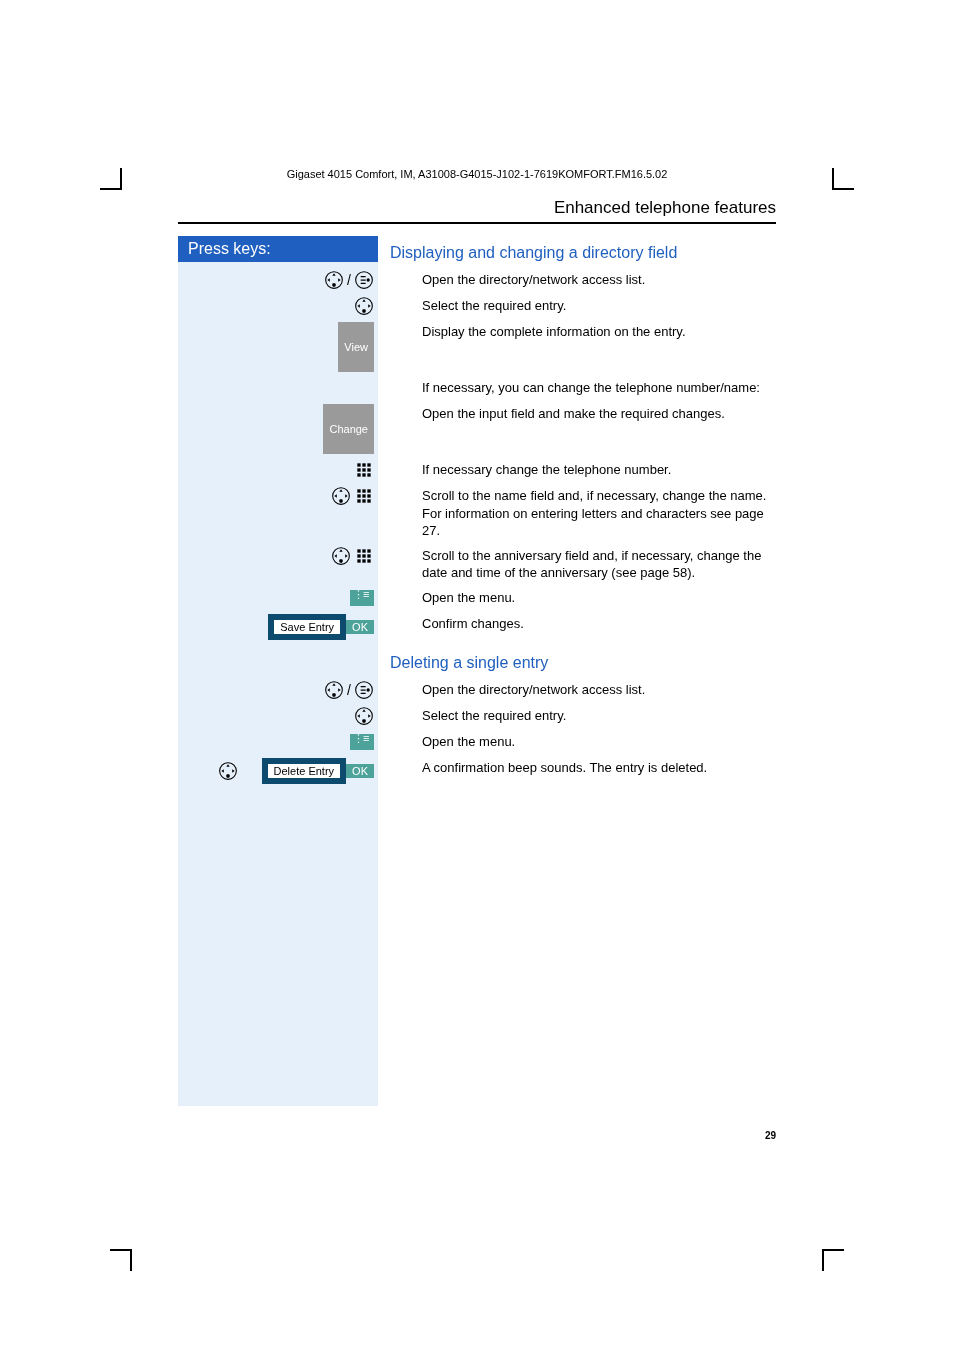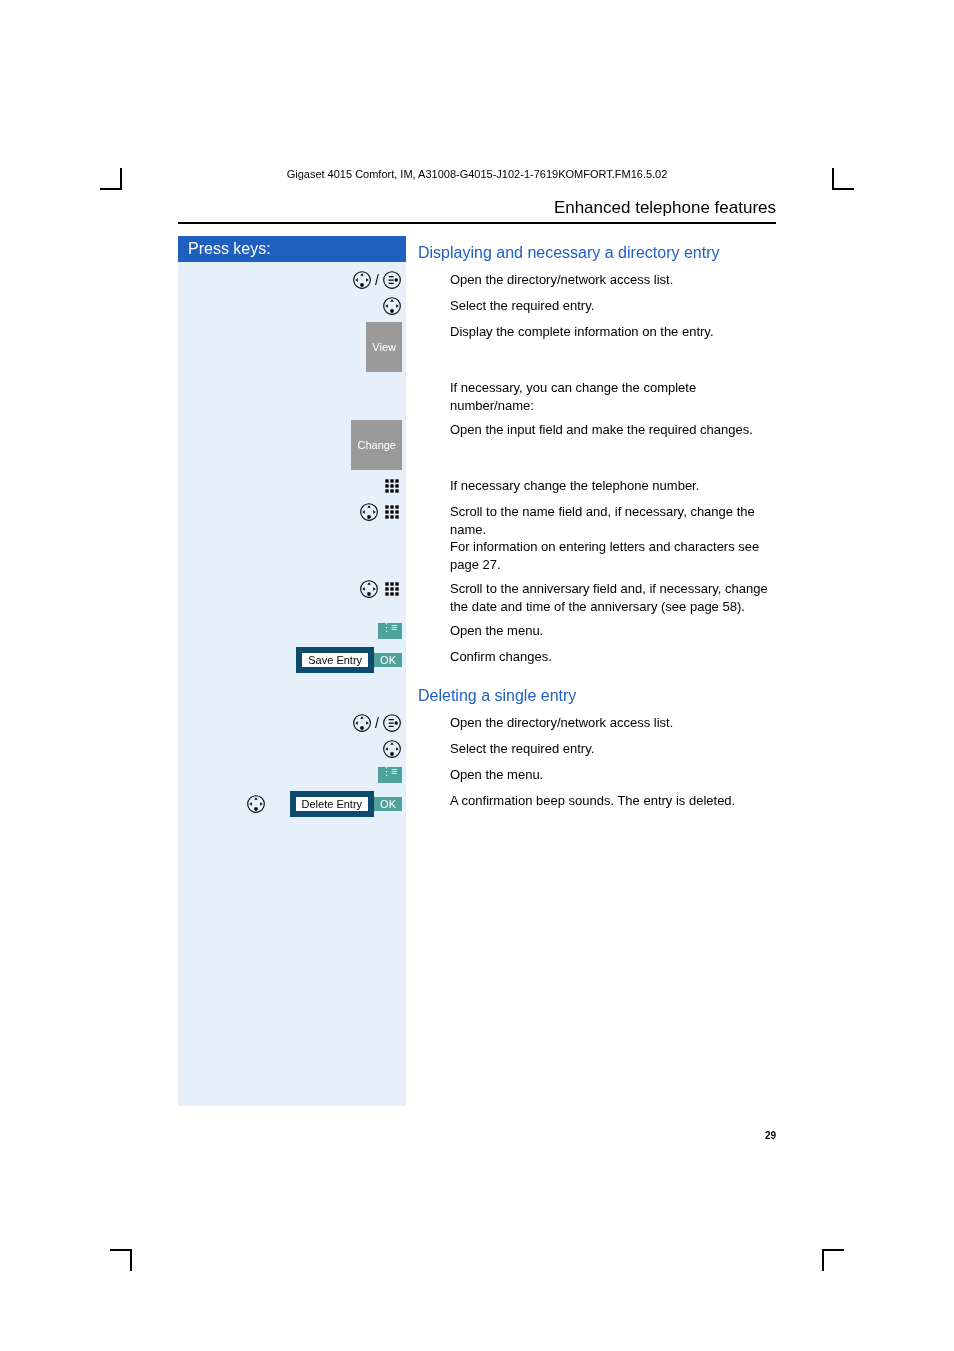--- a/index.html
+++ b/index.html
@@ -36,21 +36,21 @@
     margin-bottom: 18px;
   }
   .section-title {
     text-align: right;
     font-size: 17px;
     margin-bottom: 4px;
   }
   .hr-main { border: none; border-top: 2px solid #000; margin-bottom: 12px; }
   .columns { display: flex; }
   .keycol {
-    width: 228px;
+    width: 200px;
     background: #e6f0fb;
     min-height: 870px;
     position: relative;
   }
   .keycol-header {
     background: #1f5fbf;
     color: #fff;
     padding: 4px 10px;
     font-size: 16px;
   }
@@ -173,21 +173,21 @@
   <div class="section-title">Enhanced telephone features</div>
   <hr class="hr-main">
 
   <div class="columns">
     <div class="keycol">
       <div class="keycol-header">Press keys:</div>
     </div>
 
     <div class="content">
 
-      <div class="h2">Displaying and necessary a directory entry</div>
+      <div class="h2">Displaying and changing a directory field</div>
 
       <div class="row">
         <div class="key-area">
           <svg class="icon" viewBox="0 0 24 24">
               <circle cx="12" cy="12" r="10" fill="none" stroke="#000" stroke-width="1.3"></circle>
               <path d="M12 4 l-2 3 h4 z" fill="#000"></path>
               <path d="M4 12 l3 -2 v4 z" fill="#000"></path>
               <path d="M20 12 l-3 -2 v4 z" fill="#000"></path>
               <rect x="10" y="16" width="4" height="4" rx="1" fill="#000"></rect>
             </svg>
@@ -216,21 +216,21 @@
 
       <div class="row">
         <div class="key-area">
           <span class="softkey-grey">View</span>
         </div>
         <div class="text-area">Display the complete information on the entry.</div>
       </div>
 
       <div class="row">
         <div class="key-area"></div>
-        <div class="text-area">If necessary, you can change the complete number/name:</div>
+        <div class="text-area">If necessary, you can change the telephone number/name:</div>
       </div>
 
       <div class="row">
         <div class="key-area">
           <span class="softkey-grey">Change</span>
         </div>
         <div class="text-area">Open the input field and make the required changes.</div>
       </div>
 
       <div class="row">

